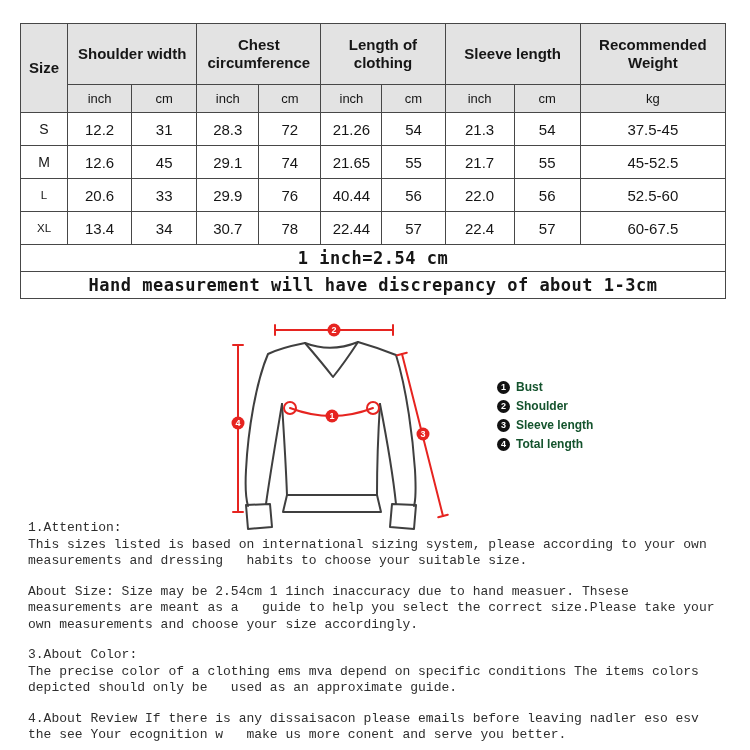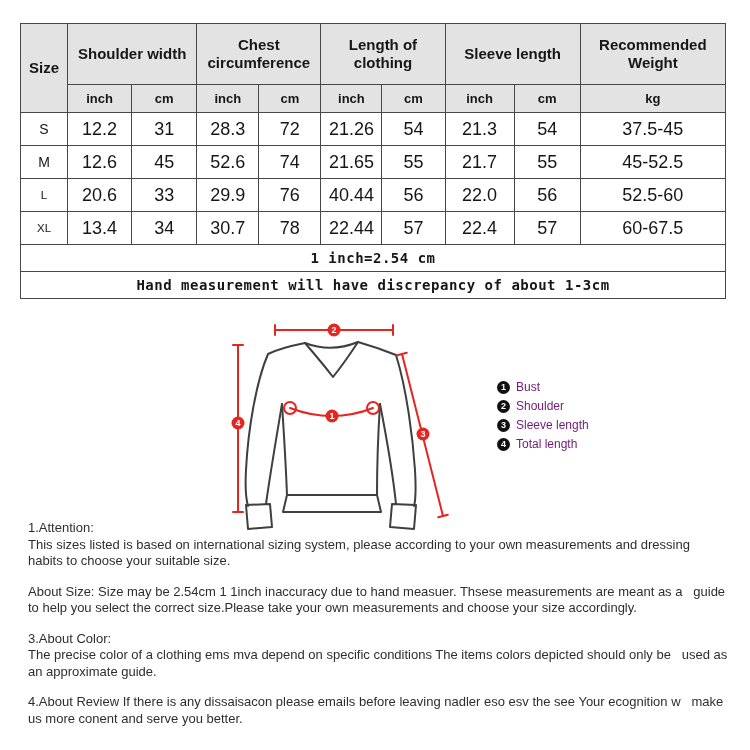--- a/index.html
+++ b/index.html
@@ -19,46 +19,46 @@
   table.size-chart{
     position:absolute;left:20px;top:23px;width:706px;
     border-collapse:collapse;table-layout:fixed;color:#161616;
   }
   table.size-chart td{
     border:1px solid var(--border);
     text-align:center;vertical-align:middle;padding:0;
     overflow:hidden;
   }
   tr.hrow1 td{height:60px;background:var(--header-bg);font-weight:bold;font-size:15px;line-height:18px;}
-  tr.hrow2 td{height:27px;background:var(--header-bg);font-size:13px;font-weight:bold;}
-  tr.drow td{height:32px;font-size:18px;}
+  tr.hrow2 td{height:27px;background:var(--header-bg);font-size:13px;font-weight:normal;}
+  tr.drow td{height:32px;font-size:15px;}
   tr.drow td.size-cell{font-size:14px;}
   tr.drow.small td.size-cell{font-size:11.5px;}
   tr.frow td{
     height:26px;font-family:"DejaVu Sans Mono", monospace;
-    font-weight:bold;font-size:14px;letter-spacing:0.5px;
+    font-weight:bold;font-size:17px;letter-spacing:0.5px;
   }
   
   .diagram{position:absolute;left:220px;top:320px;width:270px;height:215px;}
   .diagram .garment path{stroke:var(--outline);stroke-width:2;fill:none;stroke-linejoin:round;stroke-linecap:round;}
   .diagram .measure line,.diagram .measure path,.diagram .measure circle{stroke:var(--accent);stroke-width:2;fill:none;stroke-linecap:round;}
   .diagram .marker circle{fill:var(--accent);stroke:none;}
   .diagram .marker text{fill:#ffffff;font-size:9px;font-weight:bold;font-family:"Liberation Sans",sans-serif;text-anchor:middle;dominant-baseline:central;}
   
   .legend{position:absolute;left:497px;top:380px;}
   .legend-item{display:flex;align-items:center;margin-bottom:5px;height:14px;}
   .legend-disc{
     width:13px;height:13px;border-radius:50%;background:#111111;color:#ffffff;
     font-size:9px;font-weight:bold;display:flex;align-items:center;justify-content:center;
     margin-right:6px;flex:0 0 13px;
   }
-  .legend-label{font-size:12px;color:#701a75;}
+  .legend-label{font-size:12px;color:#14532d;font-weight:bold;}
   
   .notes{position:absolute;left:28px;top:520px;width:700px;font-size:13px;line-height:16.5px;color:var(--text);}
-  .note-section{margin-bottom:14px;}
+  .note-section{margin-bottom:14px;font-family:Liberation Mono, monospace;}
   .note-heading,.note-body{white-space:pre-wrap;}
 </style>
 </head>
 <body>
 
 <table class="size-chart">
   <colgroup>
     <col style="width:47px">
       <col style="width:64px">
       <col style="width:65px">
@@ -99,21 +99,21 @@
       <td>21.26</td>
       <td>54</td>
       <td>21.3</td>
       <td>54</td>
       <td>37.5-45</td>
     </tr>
     <tr class="drow">
       <td class="size-cell">M</td>
       <td>12.6</td>
       <td>45</td>
-      <td>52.6</td>
+      <td>29.1</td>
       <td>74</td>
       <td>21.65</td>
       <td>55</td>
       <td>21.7</td>
       <td>55</td>
       <td>45-52.5</td>
     </tr>
     <tr class="drow small">
       <td class="size-cell">L</td>
       <td>20.6</td>

